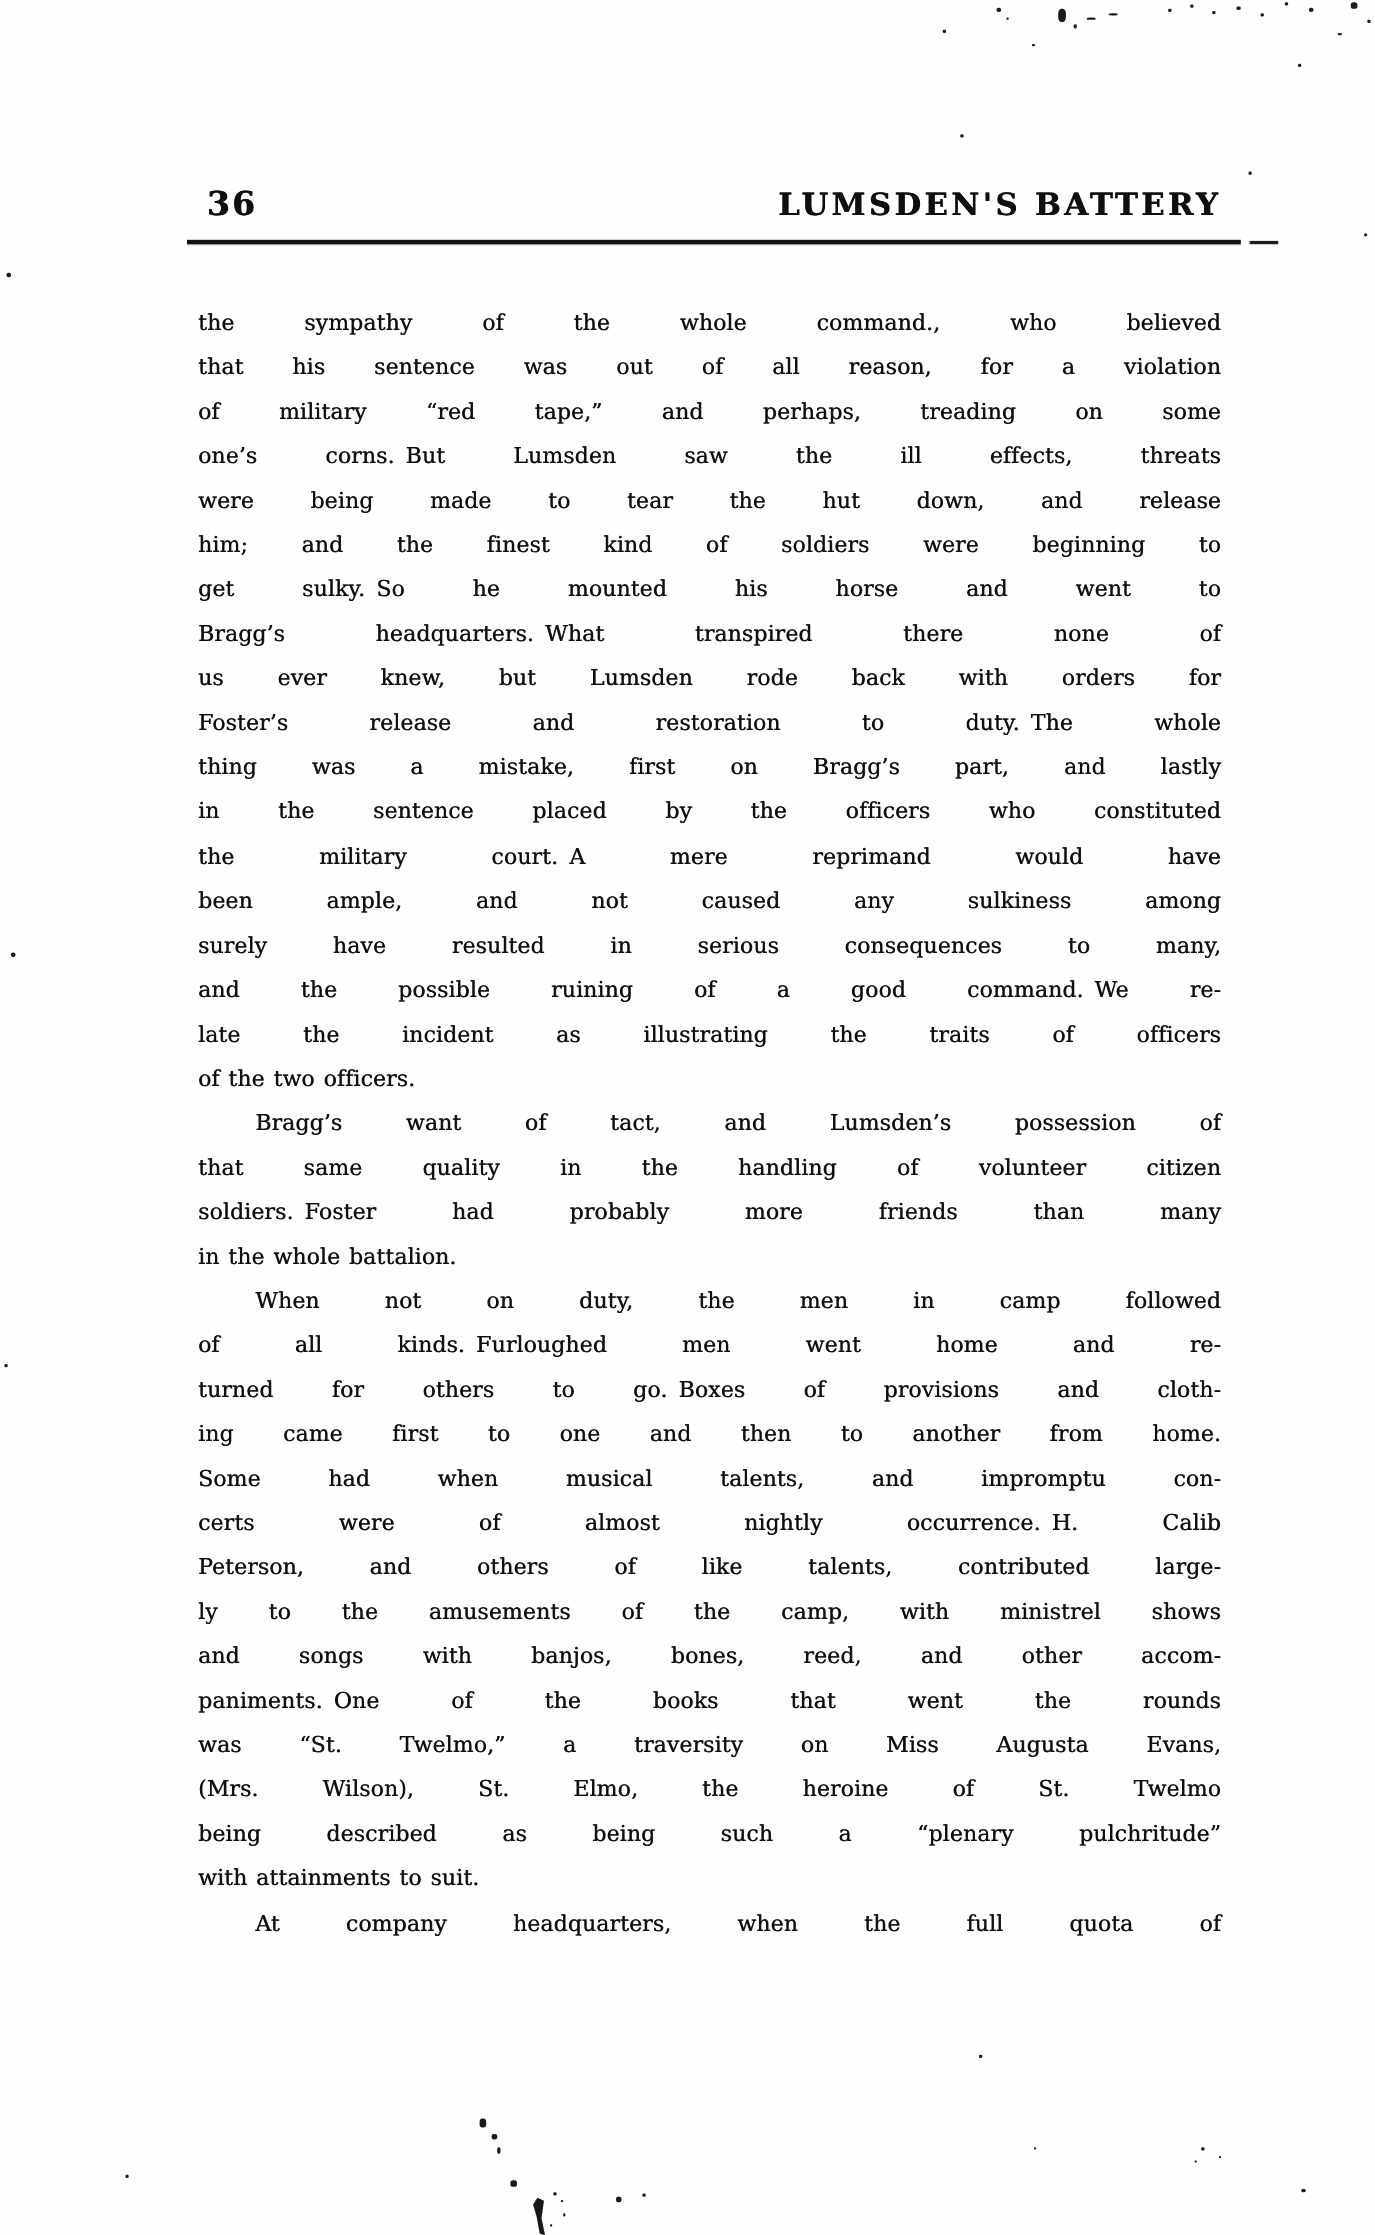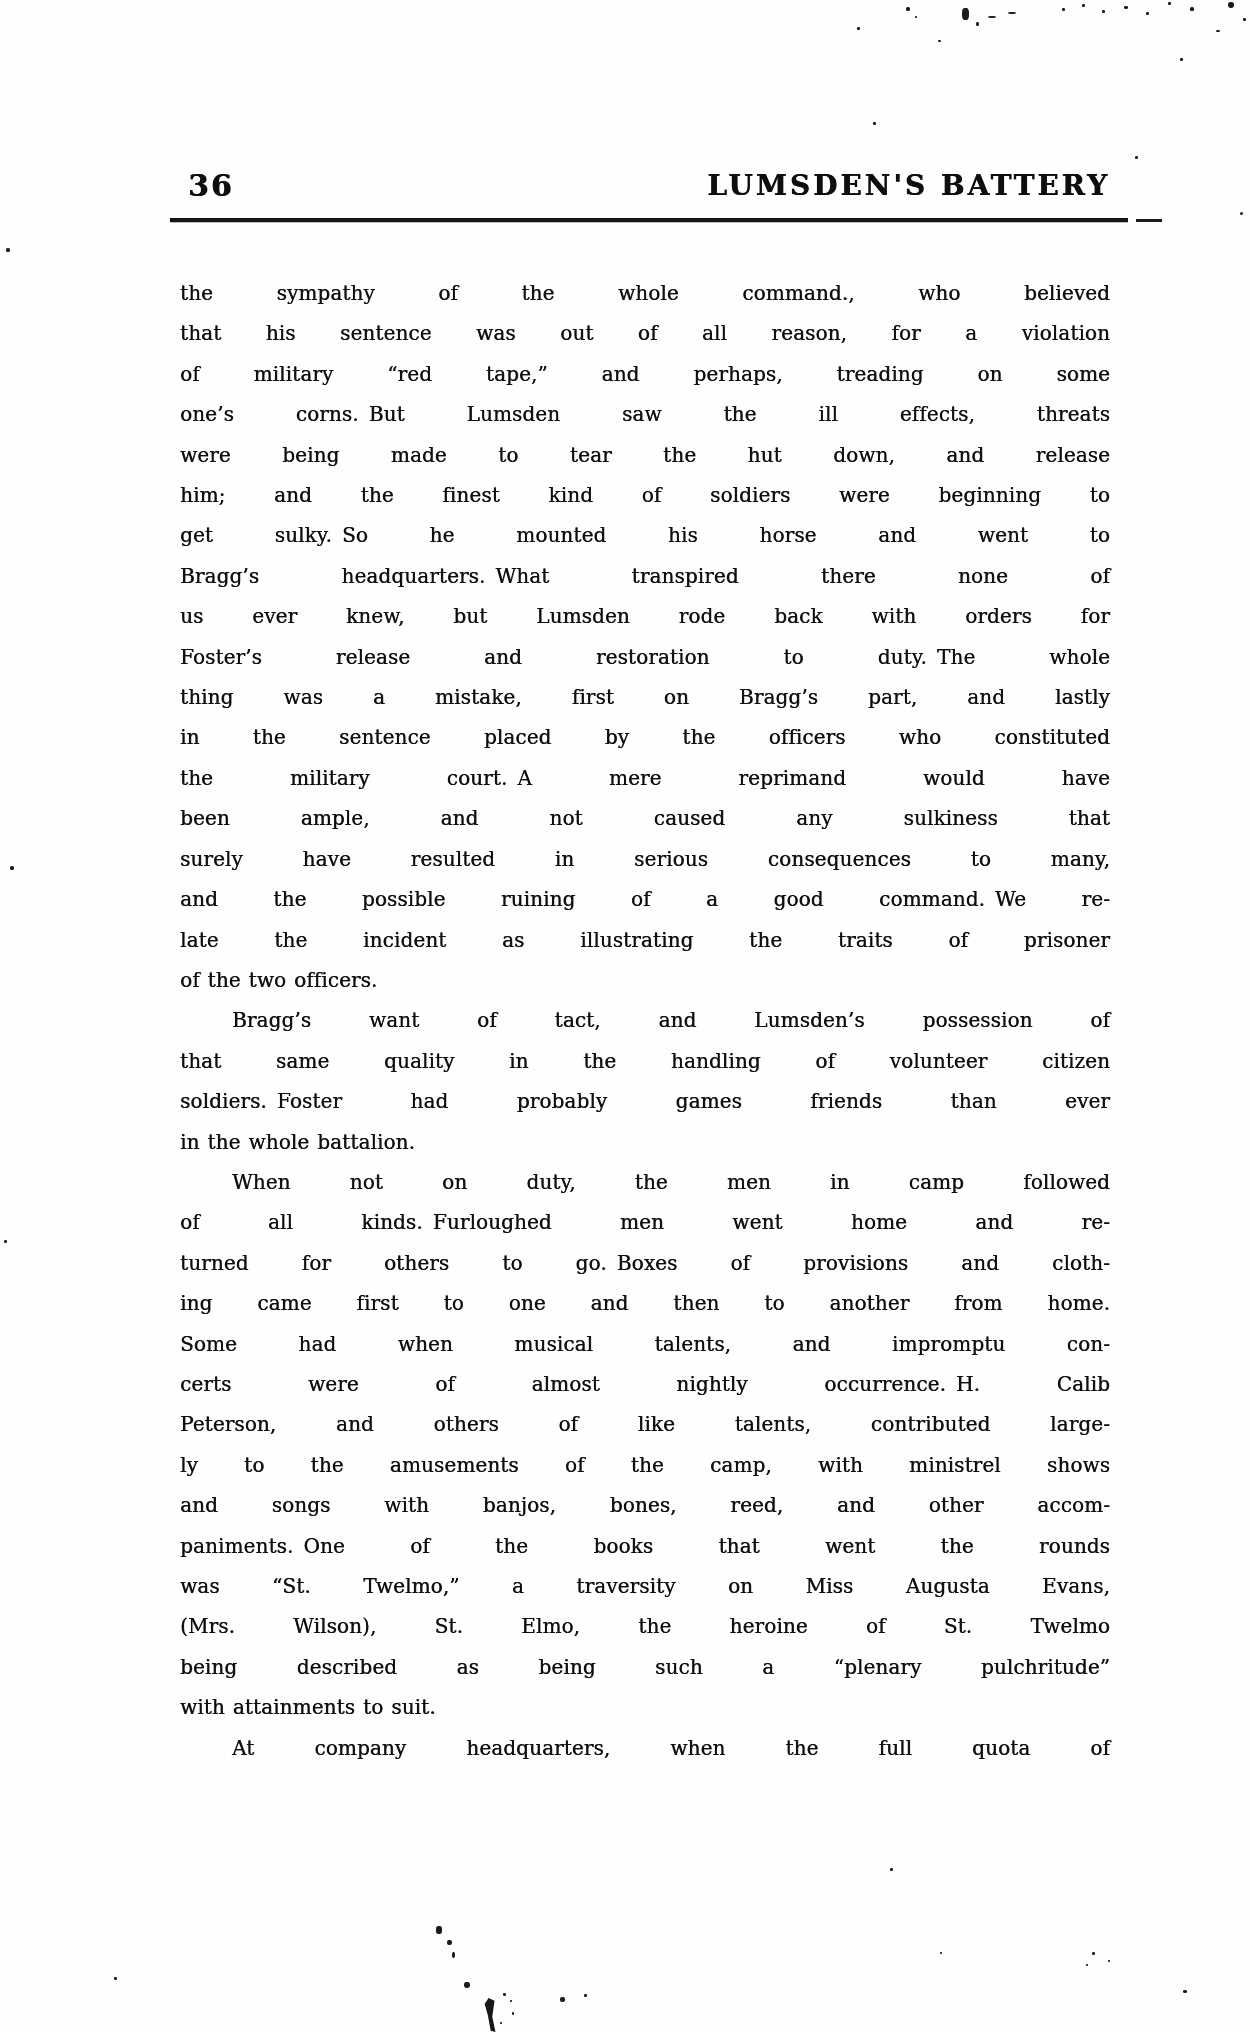--- a/index.html
+++ b/index.html
@@ -129,28 +129,28 @@
       <div class="line">one’s corns. But Lumsden saw the ill effects, threats</div>
       <div class="line">were being made to tear the hut down, and release</div>
       <div class="line">him; and the finest kind of soldiers were beginning to</div>
       <div class="line">get sulky. So he mounted his horse and went to</div>
       <div class="line">Bragg’s headquarters. What transpired there none of</div>
       <div class="line">us ever knew, but Lumsden rode back with orders for</div>
       <div class="line">Foster’s release and restoration to duty. The whole</div>
       <div class="line">thing was a mistake, first on Bragg’s part, and lastly</div>
       <div class="line">in the sentence placed by the officers who constituted</div>
       <div class="line">the military court. A mere reprimand would have</div>
-      <div class="line">been ample, and not caused any sulkiness that</div>
+      <div class="line">been ample, and not caused any sulkiness among</div>
       <div class="line">surely have resulted in serious consequences to many,</div>
       <div class="line">and the possible ruining of a good command. We re-</div>
-      <div class="line">late the incident as illustrating the traits of prisoner</div>
+      <div class="line">late the incident as illustrating the traits of officers</div>
       <div class="line para-end">of the two officers.</div>
       <div class="line indent">Bragg’s want of tact, and Lumsden’s possession of</div>
       <div class="line">that same quality in the handling of volunteer citizen</div>
-      <div class="line">soldiers. Foster had probably games friends than ever</div>
+      <div class="line">soldiers. Foster had probably more friends than many</div>
       <div class="line para-end">in the whole battalion.</div>
       <div class="line indent">When not on duty, the men in camp followed</div>
       <div class="line">of all kinds. Furloughed men went home and re-</div>
       <div class="line">turned for others to go. Boxes of provisions and cloth-</div>
       <div class="line">ing came first to one and then to another from home.</div>
       <div class="line">Some had when musical talents, and impromptu con-</div>
       <div class="line">certs were of almost nightly occurrence. H. Calib</div>
       <div class="line">Peterson, and others of like talents, contributed large-</div>
       <div class="line">ly to the amusements of the camp, with ministrel shows</div>
       <div class="line">and songs with banjos, bones, reed, and other accom-</div>

